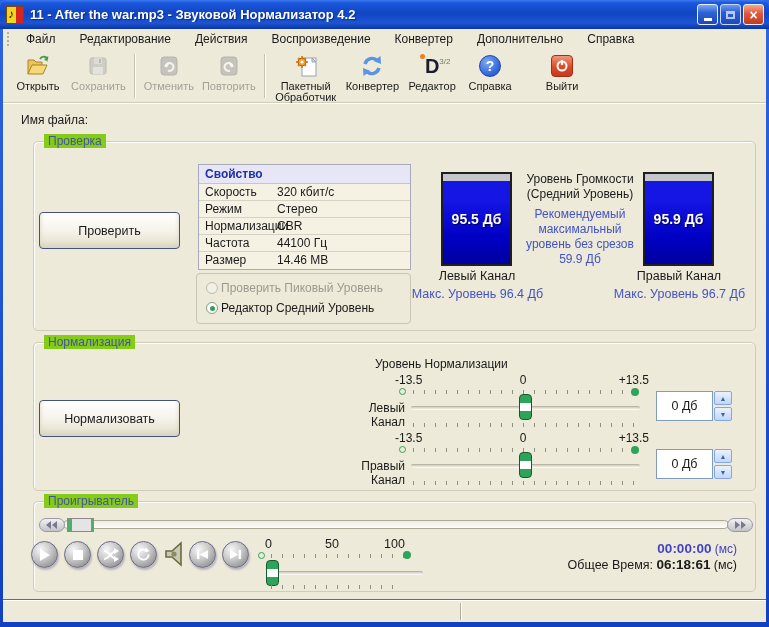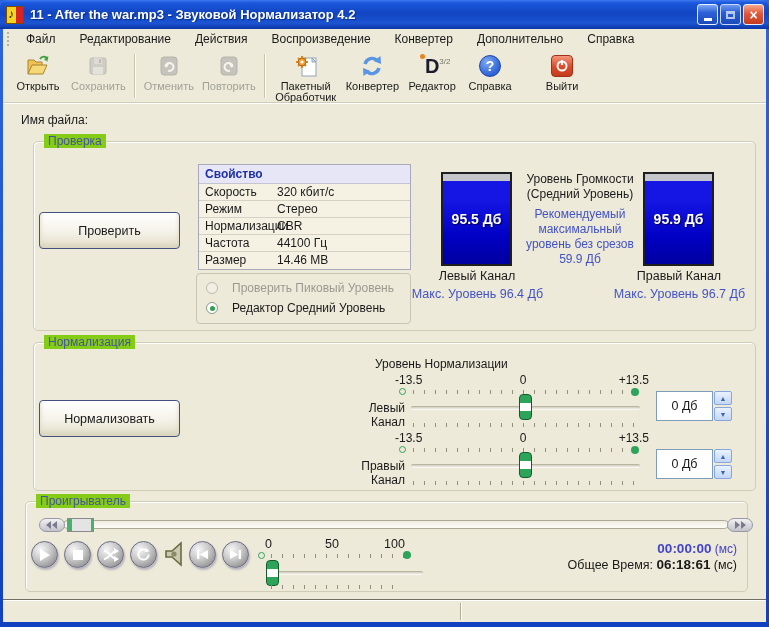--- a/index.html
+++ b/index.html
@@ -60,21 +60,21 @@
   .combo-text { flex:1 1 auto; background:#2F5BC8; color:#fff; font-size:11.5px; line-height:19px; padding:0 2px;
     white-space:nowrap; overflow:hidden; }
   .combo-arrow { flex:0 0 17px; background:linear-gradient(180deg,#DCE9FC,#B7CDF2); border-left:1px solid #7F9DB9;
     display:flex; align-items:center; justify-content:center; color:#3A5FA8; font-size:10px; font-weight:bold; }
 
   
   .groupbox { position:absolute; border:1px solid #CFCCB8; border-radius:5px; box-shadow:inset 1px 1px 0 #fff; }
   .group-label { position:absolute; top:-8px; left:10px; background:#84cc16; padding:0 4px; color:#44539F; }
   .g-check { left:30px; top:112px; width:723px; height:190px; }
   .g-norm  { left:30px; top:313px; width:723px; height:149px; }
-  .g-play  { left:22px; top:472px; width:723px; height:91px; }
+  .g-play  { left:30px; top:472px; width:723px; height:91px; }
 
   
   .abs { position:absolute; }
 
   
   .xp-btn { position:absolute; border:1px solid #44517E; border-radius:4px;
     background:linear-gradient(180deg,#FFFFFF,#F4F2E8 55%,#E2DEC9);
     box-shadow:inset 0 1px 0 #fff, inset 0 -3px 5px #D8D4BE; display:flex; align-items:center; justify-content:center;
     font-size:12.5px; cursor:default; }
 
@@ -83,21 +83,21 @@
   .prop-head { height:19px; background:#E6E6F6; color:#1F2FA6; font-weight:bold; line-height:19px; padding-left:6px;
     border-bottom:1px solid #C4C4D4; }
   .prop-row { height:17px; line-height:16px; display:flex; border-bottom:1px solid #D4D2C4; }
   .prop-row:last-child { border-bottom:none; }
   .prop-name { width:78px; padding-left:6px; }
   .prop-val { flex:1; }
 
   
   .radio-panel { position:absolute; left:193px; top:244px; width:215px; height:51px; border:1px solid #C8C5B2;
     border-radius:4px; }
-  .radio-row { position:absolute; left:9px; display:flex; align-items:center; gap:14px; }
+  .radio-row { position:absolute; left:9px; display:flex; align-items:center; gap:3px; }
   .radio-circ { width:12px; height:12px; border-radius:50%; background:#fff; border:1px solid #8A9A8A; position:relative; }
   .radio-circ.disabled { border-color:#BDBBAC; background:#F2F0E4; }
   .radio-circ.checked::after { content:""; position:absolute; left:2.5px; top:2.5px; width:5px; height:5px;
     border-radius:50%; background:#2FA050; }
   .radio-label.disabled { color:#9C9A90; }
 
   
   .meter { position:absolute; width:71px; height:94px; border:2px solid #1E1E1E;
     background:linear-gradient(180deg,#C4C6CA 0 7px,#1515E4 7px 30%,#0000C4 70%,#0000A0); display:flex;
     align-items:center; justify-content:center; }

